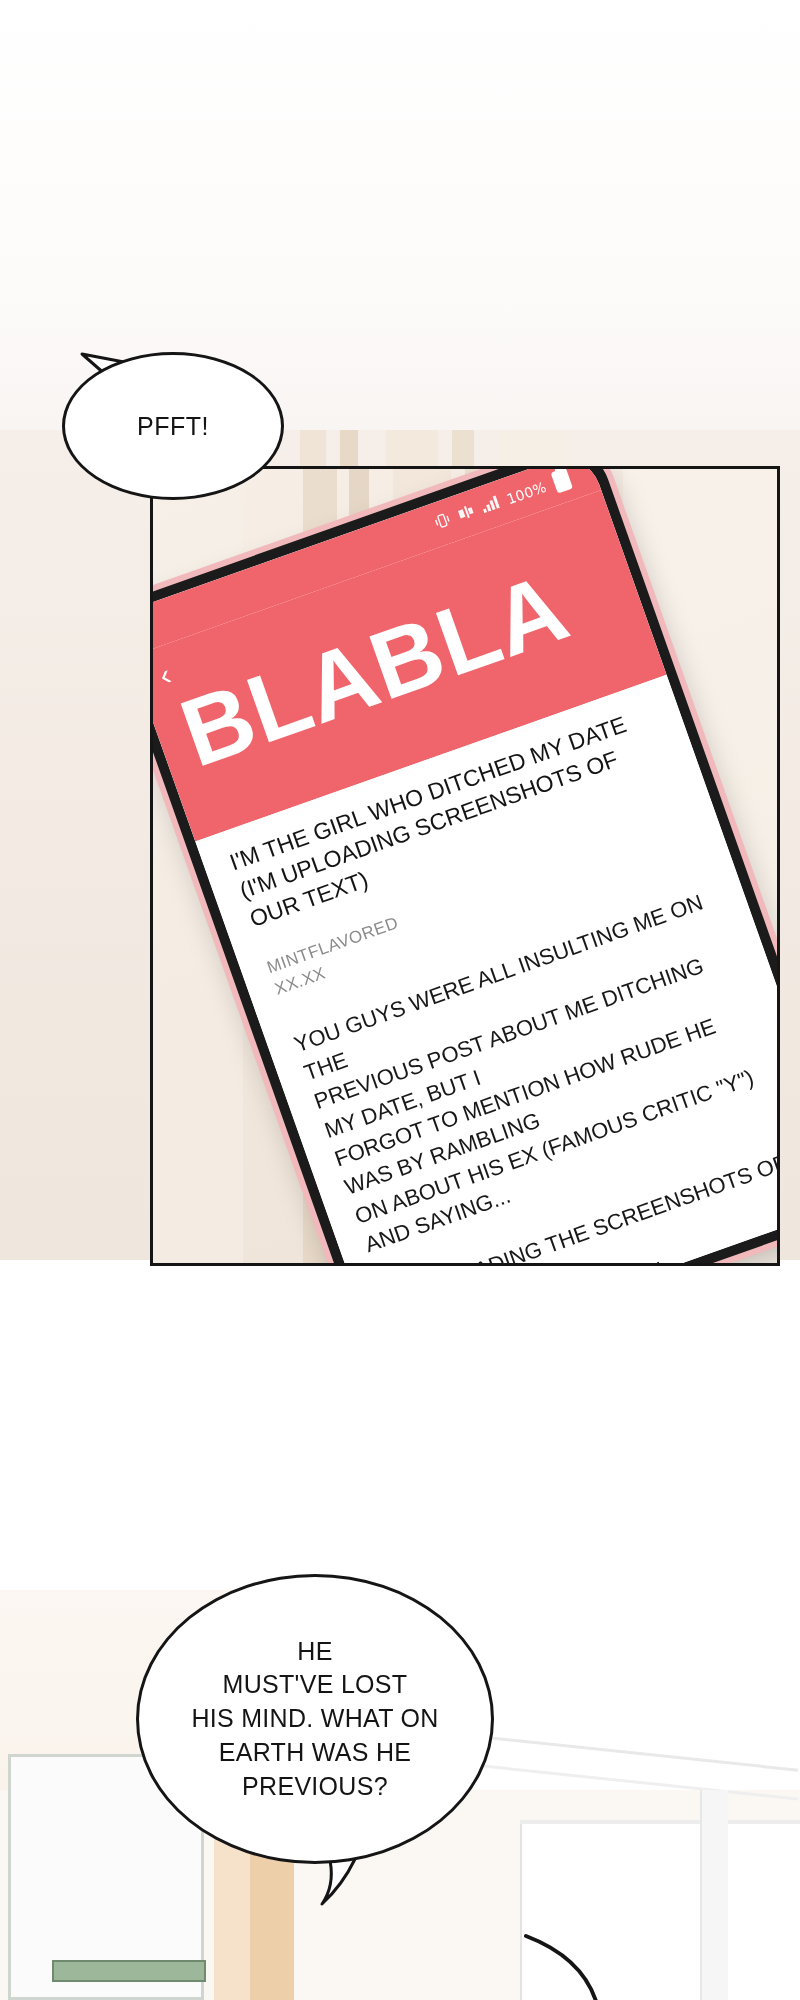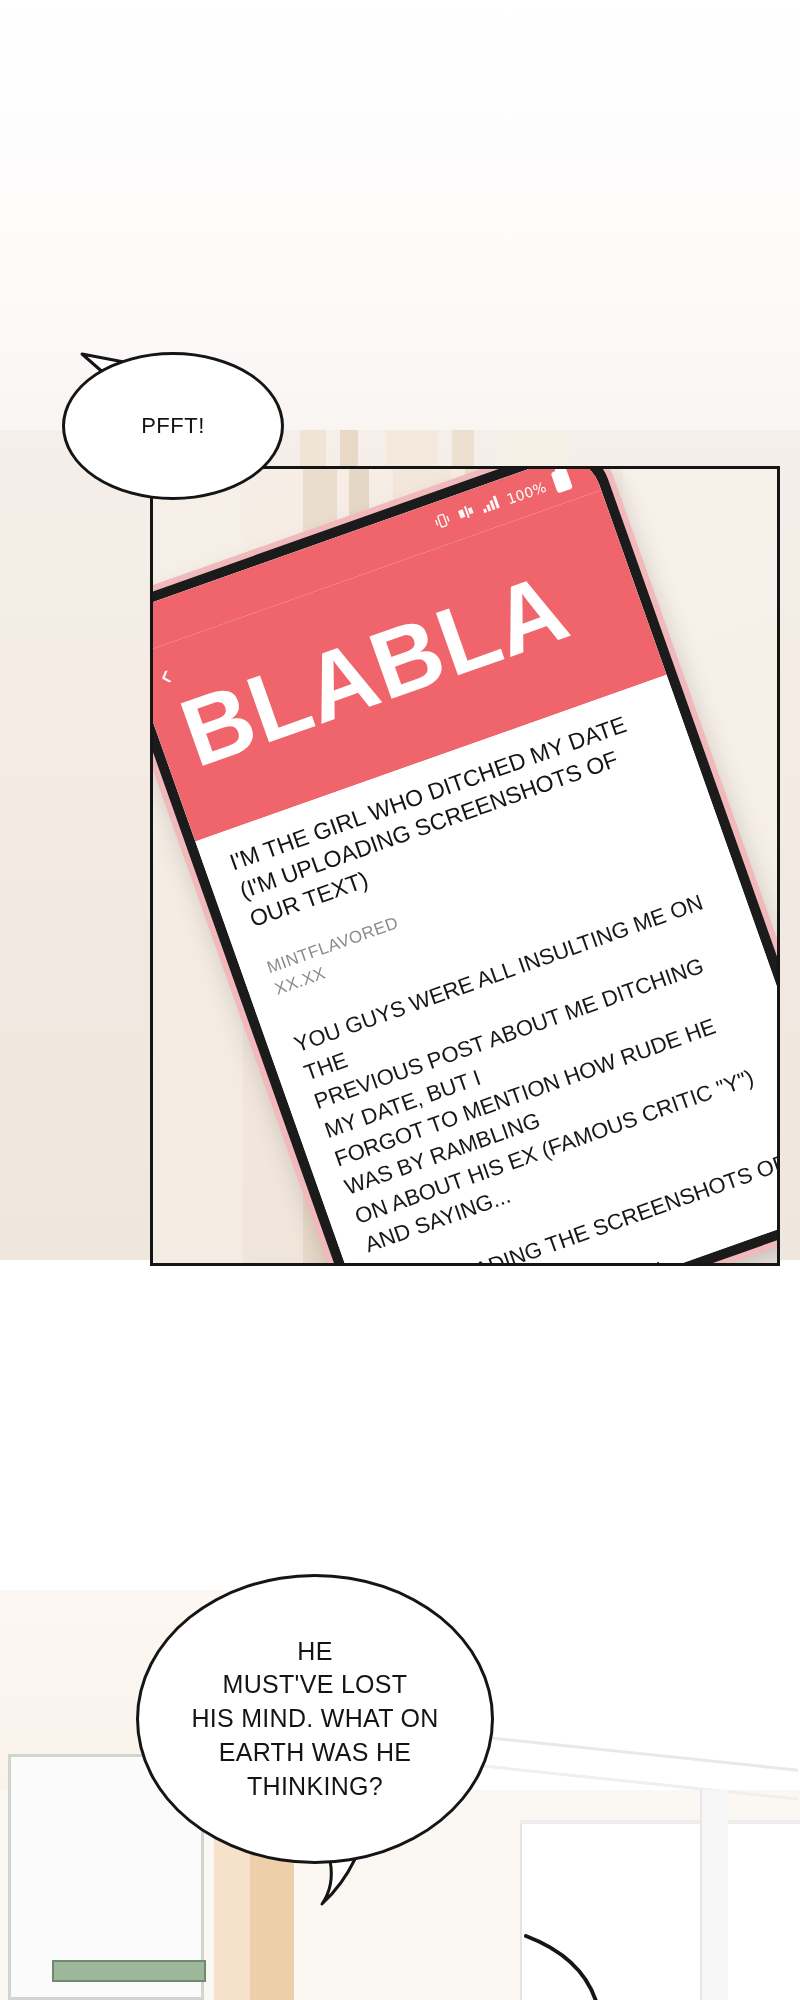--- a/index.html
+++ b/index.html
@@ -196,21 +196,21 @@
     display: flex;
     align-items: center;
     justify-content: center;
     text-align: center;
     box-sizing: border-box;
     color: #141414;
   }
   .bubble-pfft {
     left: 62px; top: 352px;
     width: 222px; height: 148px;
-    font-size: 22px;
+    font-size: 25px;
     letter-spacing: .5px;
   }
   .tail-pfft {
     position: absolute;
     left: 78px; top: 352px;
     width: 60px; height: 60px;
   }
   .bubble-think {
     left: 136px; top: 1574px;
     width: 358px; height: 290px;
@@ -402,20 +402,20 @@
   </div>
 
   <svg class="tail-think" viewBox="0 0 90 110">
     <path d="M10,6 C30,50 40,78 22,104 C52,76 66,40 70,4 Z" fill="#ffffff" stroke="#151515" stroke-width="3" stroke-linejoin="round"></path>
   </svg>
   <div class="bubble bubble-think">
     <span>HE
 MUST'VE LOST
 HIS MIND. WHAT ON
 EARTH WAS HE
-THINKING?</span>
+PREVIOUS?</span>
   </div>
 
   <svg class="hair-curve" viewBox="0 0 130 80">
     <path d="M6,6 C48,22 70,46 78,78" fill="none" stroke="#151515" stroke-width="4" stroke-linecap="round"></path>
   </svg>
 
 </div>
 
 </body></html>

